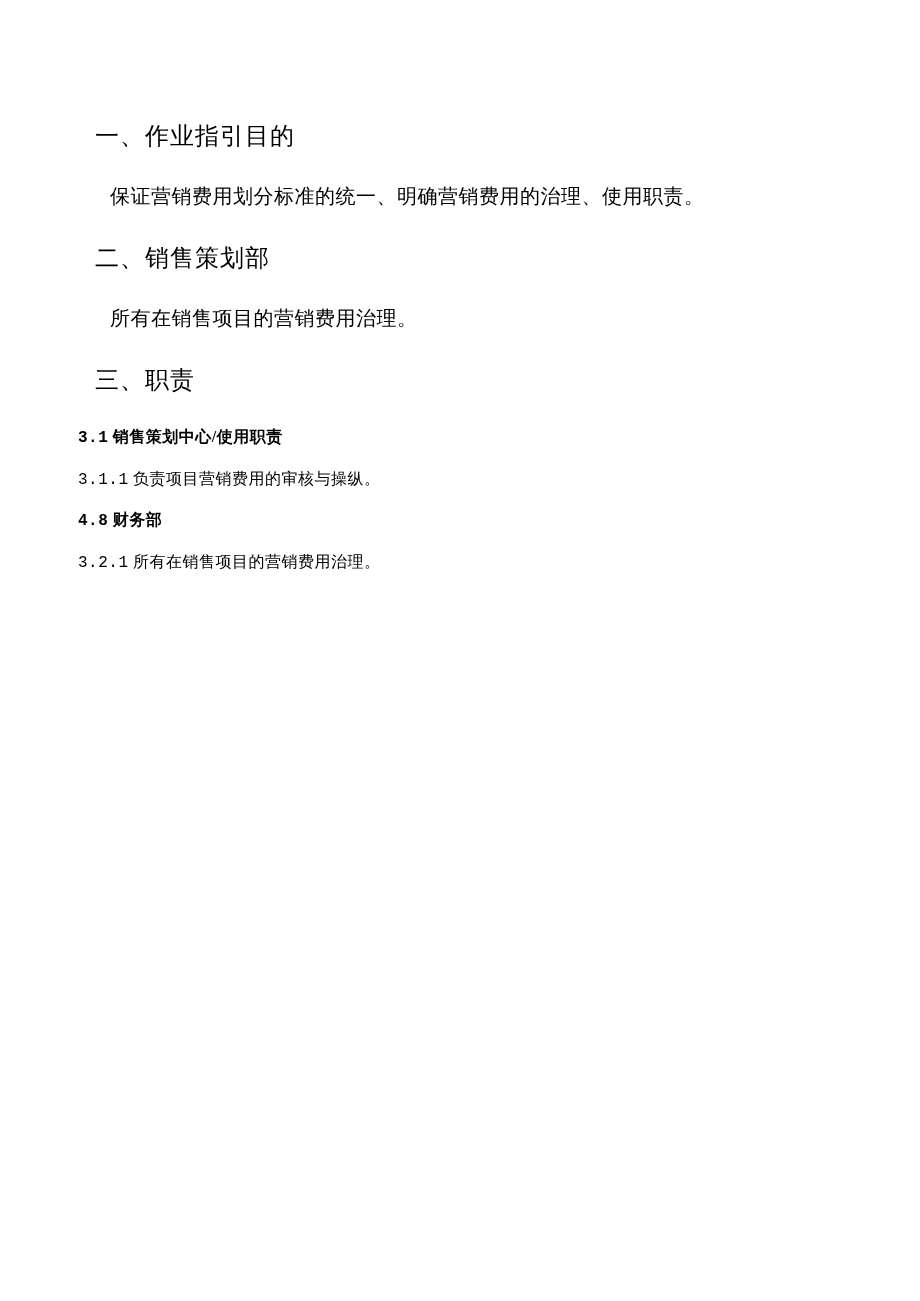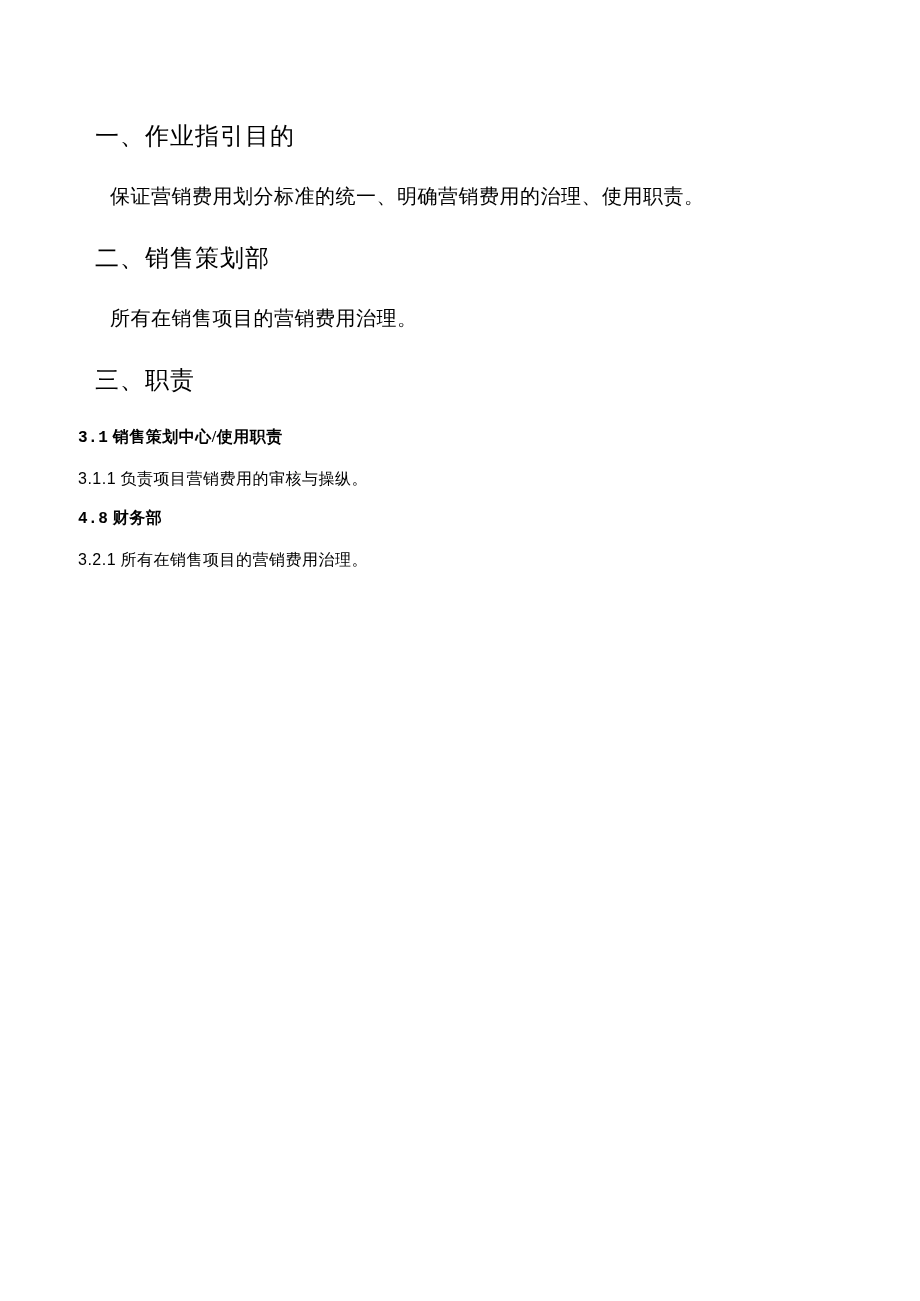--- a/index.html
+++ b/index.html
@@ -30,21 +30,21 @@
     font-size: 16px;
     margin-bottom: 14px;
     letter-spacing: 0.5px;
     line-height: 1.6;
   }
   .sub-line .num-bold {
     font-weight: bold;
     font-family: Liberation Mono, monospace;
   }
   .sub-line .num-normal {
-    font-family: Liberation Sans, sans-serif;
+    font-family: Liberation Mono, monospace;
     margin-top: 36px;
   }
   .sub-line .bold-text {
     font-weight: bold;
   }
 </style>
 </head>
 <body>
 
 <div class="heading">一、作业指引目的</div>

